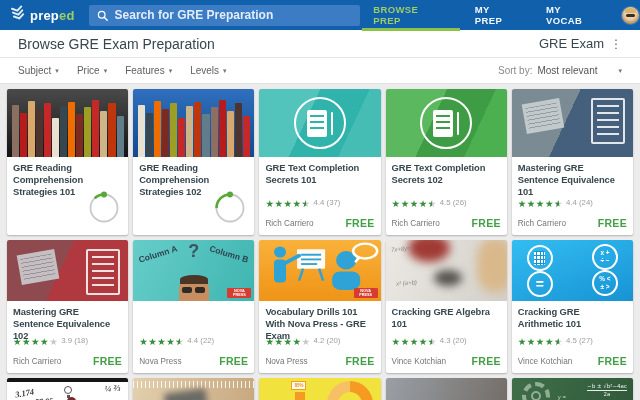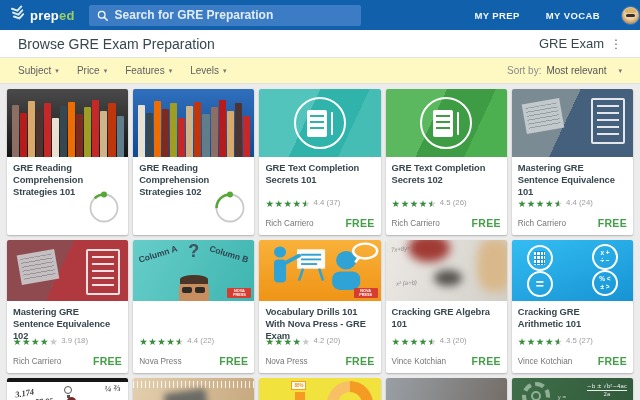--- a/index.html
+++ b/index.html
@@ -23,26 +23,26 @@
   .avatar::after { content:""; position:absolute; top:7px; left:4px; right:4px; height:3px; background:#37302a; border-radius:2px; }
 
   
   .titlebar { height:28px; background:#ffffff; border-bottom:1px solid #e3e3e3; display:flex; align-items:center; padding:0 18px; }
   .page-title { font-size:14px; color:#37474f; font-weight:400; }
   .category { margin-left:auto; display:flex; align-items:center; gap:6px; cursor:pointer; }
   .category-label { font-size:13px; color:#37474f;margin-left:8px; }
   .kebab { font-size:12px; color:#5f6368; line-height:1; }
 
   
-  .filterbar { height:26px; background:#fef9c3; border-bottom:1px solid #e0e0e0; display:flex; align-items:center; padding:0 18px; }
+  .filterbar { height:26px; background:#ffffff; border-bottom:1px solid #e0e0e0; display:flex; align-items:center; padding:0 18px; }
   .filter-item { display:flex; align-items:center; gap:4px; margin-right:18px; font-size:10px; color:#616161; cursor:pointer; }
   .arrow { font-size:7px; color:#757575; }
   .sort { margin-left:auto; display:flex; align-items:center; gap:5px; font-size:10px; }
   .sort-label { color:#8a8a8a; }
-  .sort-value { color:#555; cursor:pointer; display:flex; align-items:center; gap:12px; }
+  .sort-value { color:#555; cursor:pointer; display:flex; align-items:center; gap:21px; }
 
   
   .main { height:317px; overflow:hidden; }
   .grid { display:grid; grid-template-columns:repeat(5,1fr); gap:5px; padding:5px 7px 0; }
   .card { position:relative; background:#fff; border-radius:2px; box-shadow:0 1px 2px rgba(0,0,0,.25); overflow:hidden; cursor:pointer; }
   .card.r1 { height:146px; }
   .card.r2 { height:133px; }
   .card.r3 { height:160px; }
   .card-img { position:relative; width:100%; height:68px; overflow:hidden; }
   .r2 .card-img { height:61px; }
@@ -155,20 +155,21 @@
   <div class="search-box">
     <span style="display:flex">
       <svg width="11" height="11" viewBox="0 0 14 14">
           <circle cx="6" cy="6" r="4.2" fill="none" stroke="#fff" stroke-width="1.6"></circle>
           <line x1="9.2" y1="9.2" x2="13" y2="13" stroke="#fff" stroke-width="1.8" stroke-linecap="round"></line>
         </svg>
     </span>
     <input type="text" placeholder="Search for GRE Preparation" style="">
   </div>
   <div class="nav">
+    <div class="nav-item active">BROWSE PREP</div>
     <div class="nav-item">MY PREP</div>
     <div class="nav-item">MY VOCAB</div>
     <div class="avatar"></div>
   </div>
 </div>
 
 <div class="titlebar">
   <div class="page-title">Browse GRE Exam Preparation</div>
   <div class="category">
     <span class="category-label">GRE Exam</span>

